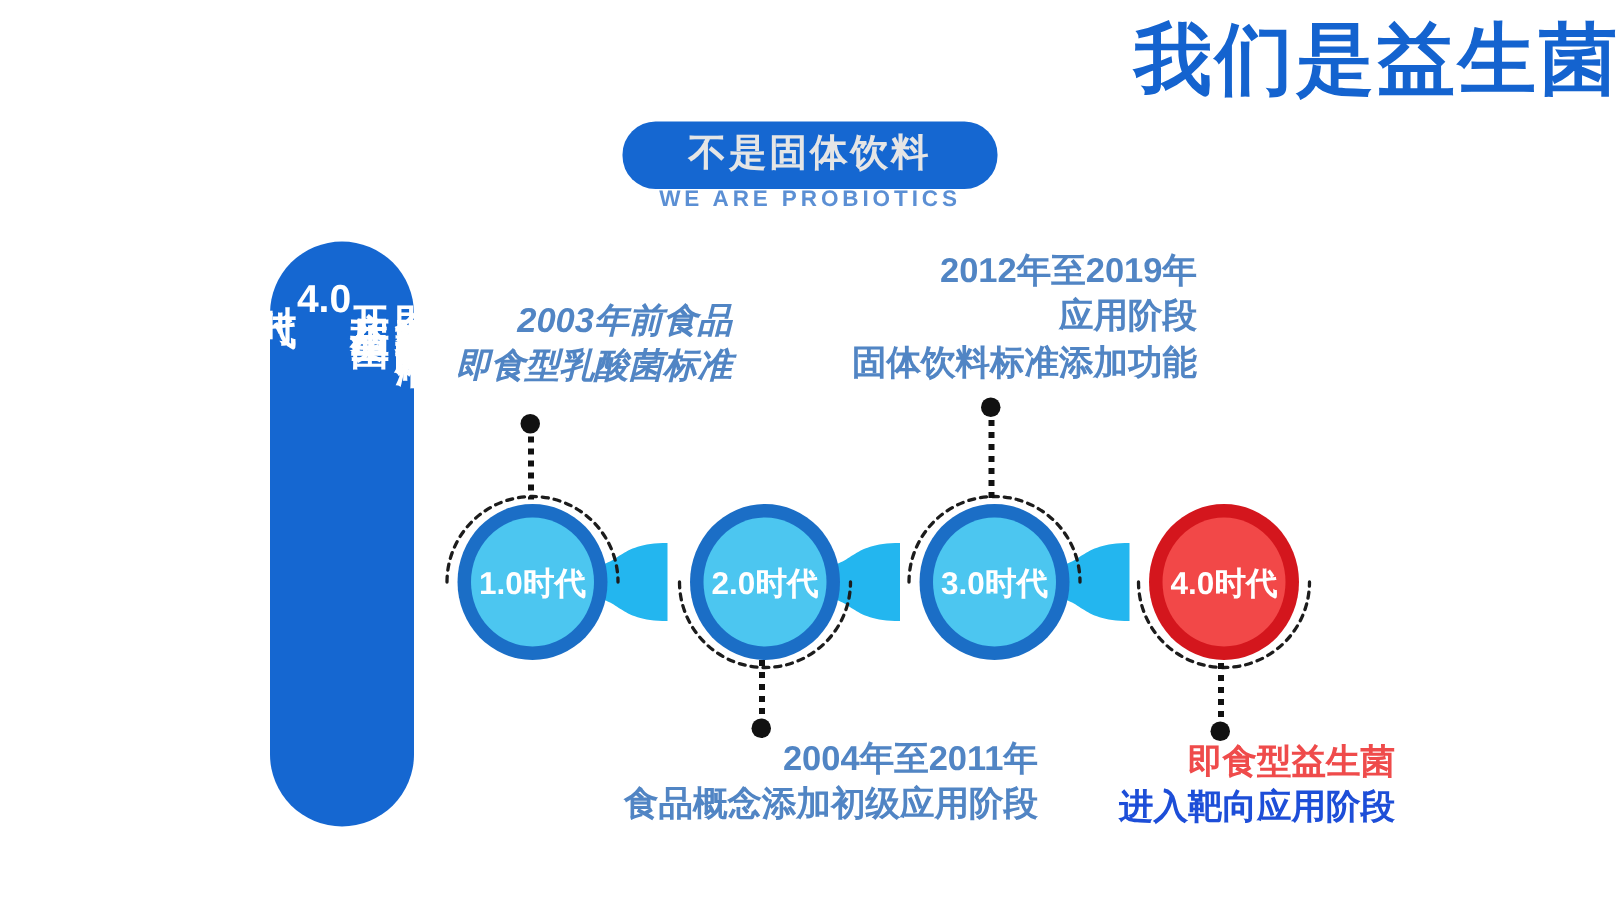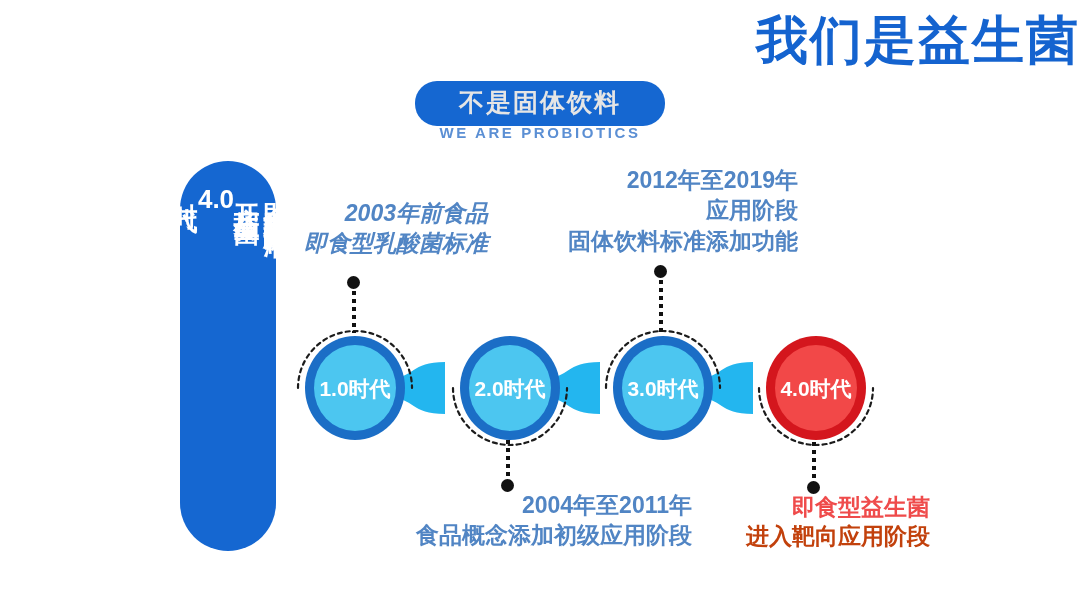--- a/index.html
+++ b/index.html
@@ -123,21 +123,21 @@
   .ann {
     position: absolute;
     text-align: right;
     color: #5185c4;
     font-size: 23px;
     font-weight: bold;
     line-height: 1.32;
     white-space: nowrap;
   }
   .ann .red { color: #ef4b4b; }
-  .ann .blue { color: #c2410c; font-family: Liberation Serif, serif; }
+  .ann .blue { color: #1d4ed8; }
 
   .ann-1 { left: 268px; top: 198px; width: 220px; font-style: italic; }
   .ann-2 { left: 538px; top: 165px; width: 260px; }
   .ann-3 { left: 372px; top: 490px; width: 320px; }
   .ann-4 { left: 700px; top: 492px; width: 230px; }
 
   
   .leader {
     position: absolute;
     width: 4px;

